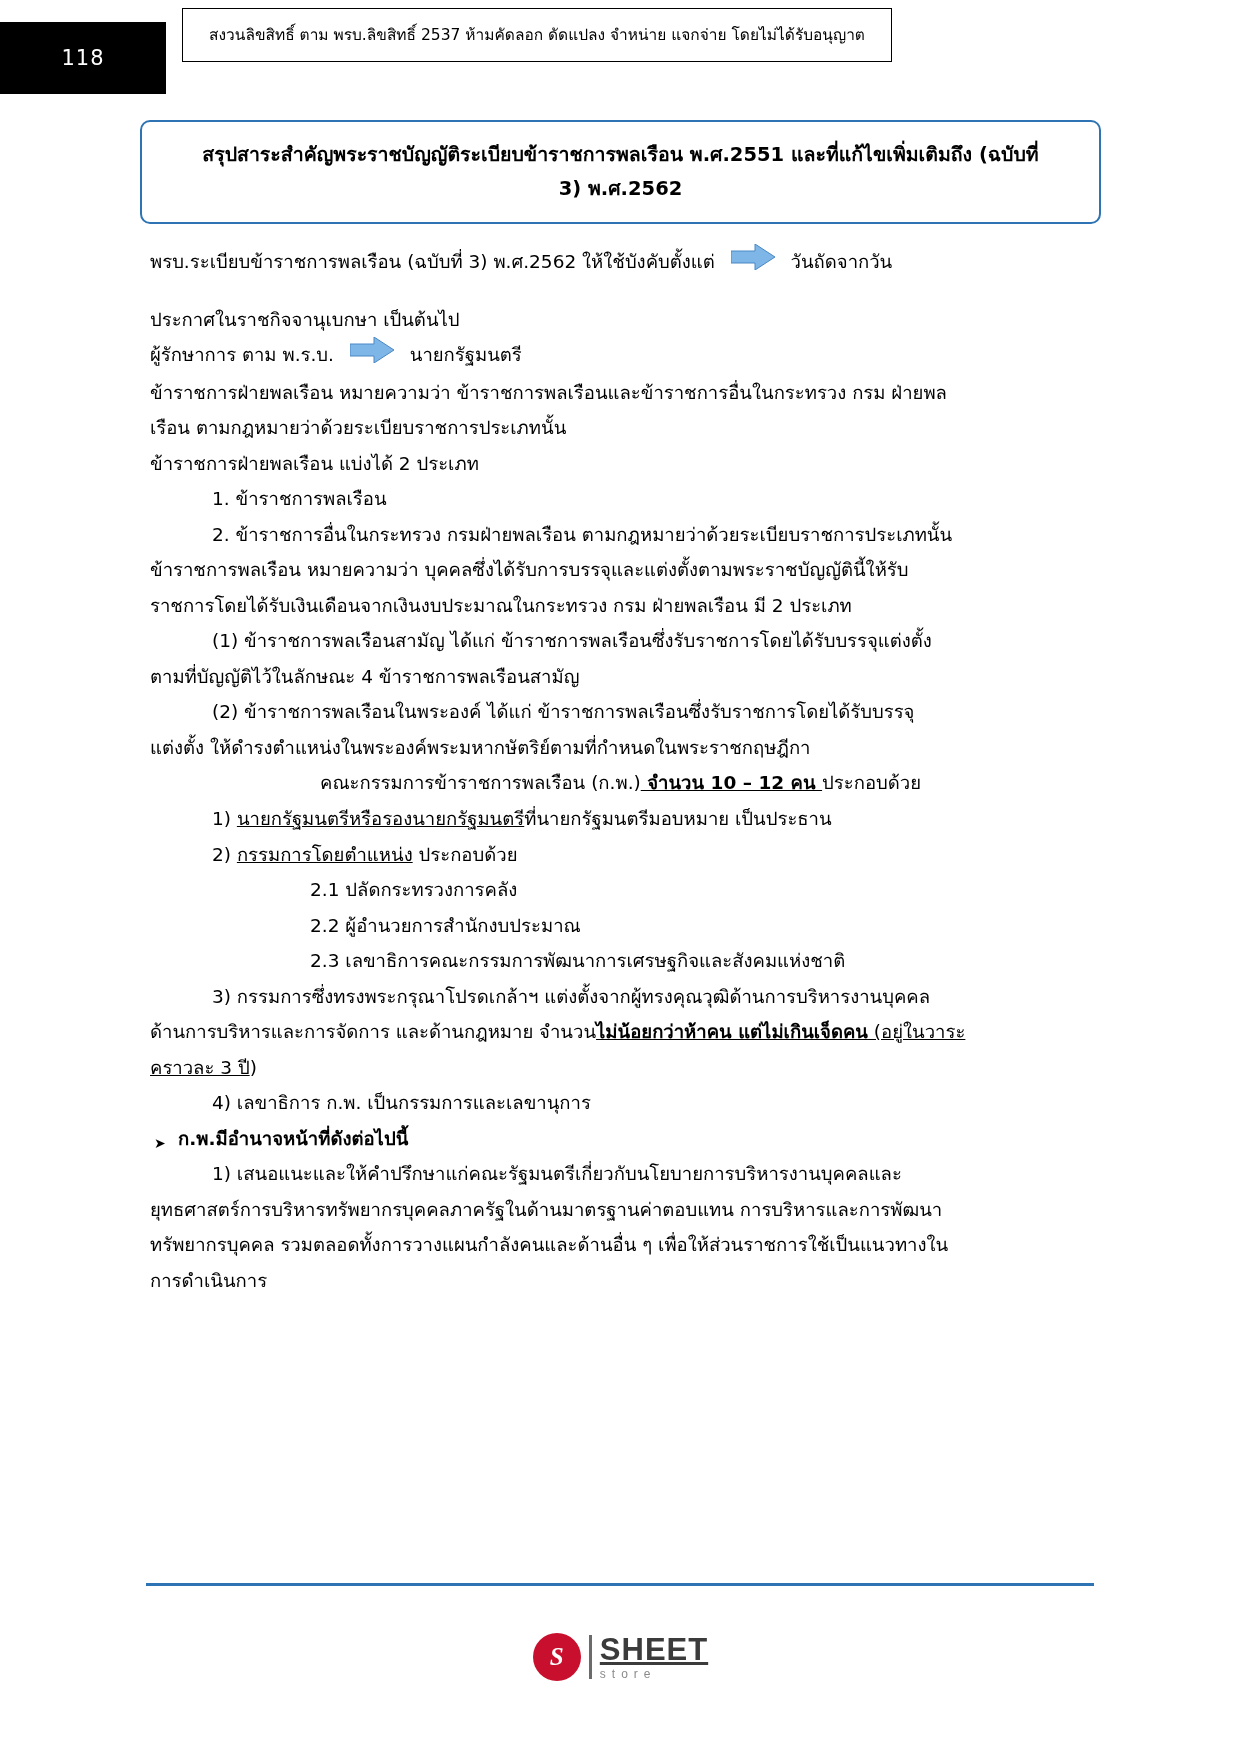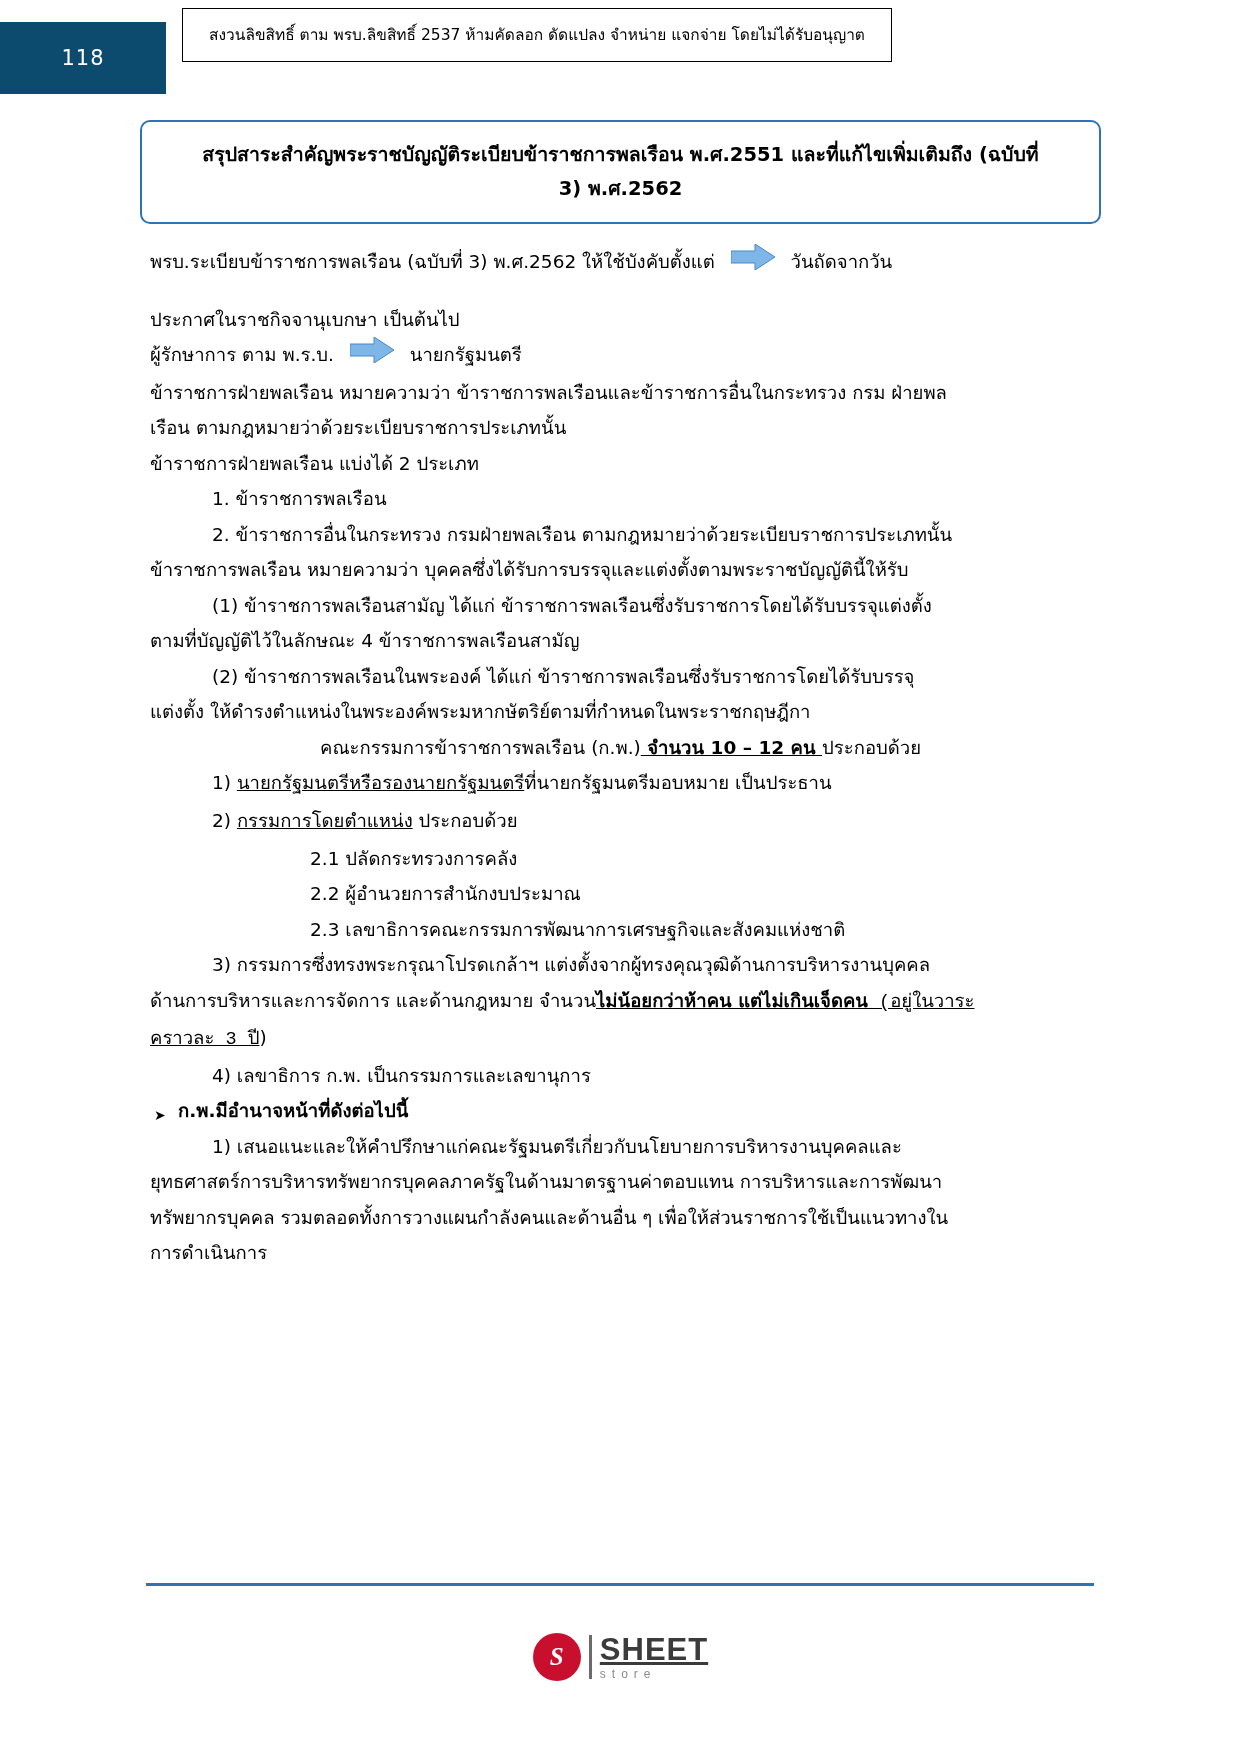--- a/index.html
+++ b/index.html
@@ -16,21 +16,21 @@
 
   
   .page-header {
     position: relative;
     height: 100px;
   }
   .page-number-box {
     position: absolute;
     left: 0; top: 22px;
     width: 166px; height: 72px;
-    background: #0c4a6e;
+    background: #000000;
     color: #ffffff;
     display: flex;
     align-items: center;
     justify-content: center;
     font-size: 21px;
     letter-spacing: 1px;
   }
   .copyright-box {
     position: absolute;
     left: 182px; top: 8px;
@@ -63,21 +63,21 @@
     color: #000000;
   }
 
   .para {
     margin: 0 150px 0 150px;
     font-size: 18.5px;
     line-height: 1.92;
     text-align: left;
   }
   .b { font-weight: normal; margin-top: 20px; }
-  .u { text-decoration: underline; font-family: Liberation Mono, monospace; }
+  .u { text-decoration: underline; }
   .bu { font-weight: bold; text-decoration: underline; }
   .ind1 { padding-left: 62px; }
   .ind3 { padding-left: 160px; }
   .center-ish { padding-left: 170px; }
   .hang { display:block; }
 
   .arrow {
     display: inline-block;
     vertical-align: -2px;
     margin: 0 10px;
@@ -199,20 +199,21 @@
   </div>
 
   <div class="para">
     <span class="b">ข้าราชการฝ่ายพลเรือน</span><span> แบ่งได้ 2 ประเภท</span>
   </div>
   <div class="para ind1">1. ข้าราชการพลเรือน</div>
   <div class="para ind1">2. ข้าราชการอื่นในกระทรวง กรมฝ่ายพลเรือน ตามกฎหมายว่าด้วยระเบียบราชการประเภทนั้น</div>
 
   <div class="para">
     <span class="b">ข้าราชการพลเรือน</span><span> หมายความว่า บุคคลซึ่งได้รับการบรรจุและแต่งตั้งตามพระราชบัญญัตินี้ให้รับ</span>
+    <span class="hang">ราชการโดยได้รับเงินเดือนจากเงินงบประมาณในกระทรวง กรม ฝ่ายพลเรือน มี 2 ประเภท</span>
   </div>
 
   <div class="para">
     <span class="ind1 b">(1) ข้าราชการพลเรือนสามัญ</span><span> ได้แก่ ข้าราชการพลเรือนซึ่งรับราชการโดยได้รับบรรจุแต่งตั้ง</span>
     <span class="hang">ตามที่บัญญัติไว้ในลักษณะ 4 ข้าราชการพลเรือนสามัญ</span>
   </div>
 
   <div class="para">
     <span class="ind1 b">(2) ข้าราชการพลเรือนในพระองค์</span><span> ได้แก่ ข้าราชการพลเรือนซึ่งรับราชการโดยได้รับบรรจุ</span>
     <span class="hang">แต่งตั้ง ให้ดำรงตำแหน่งในพระองค์พระมหากษัตริย์ตามที่กำหนดในพระราชกฤษฎีกา</span>

